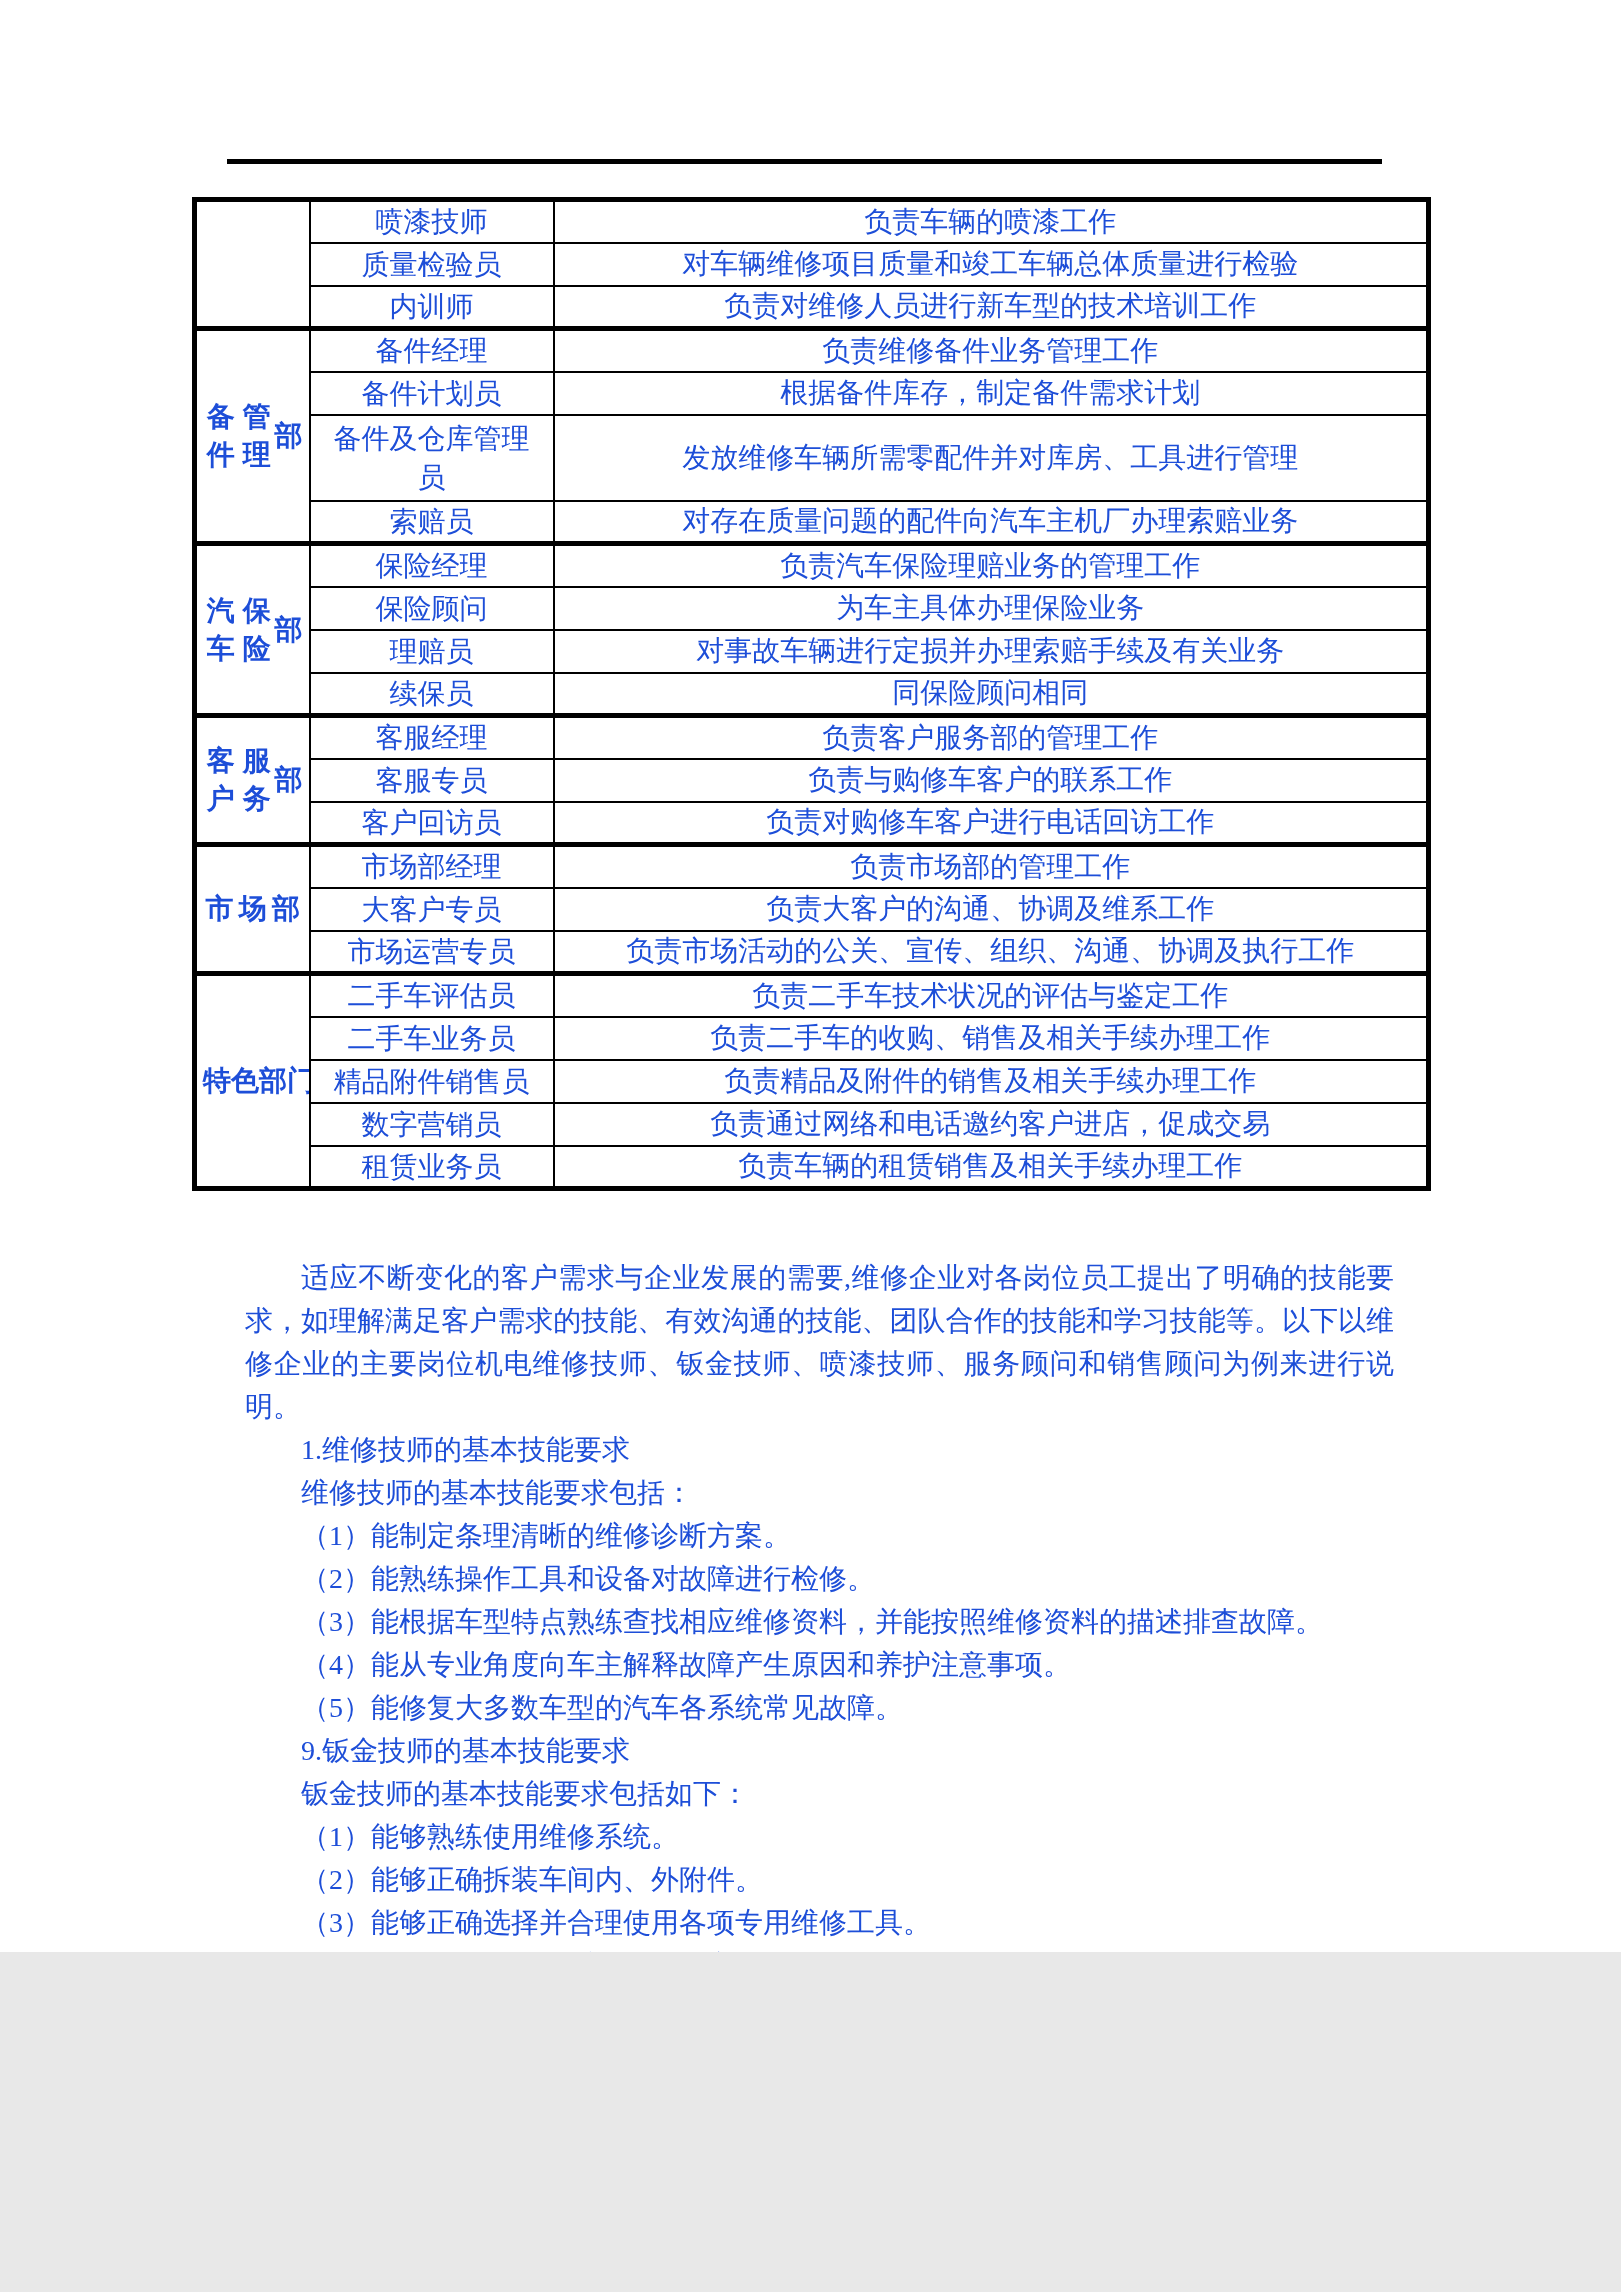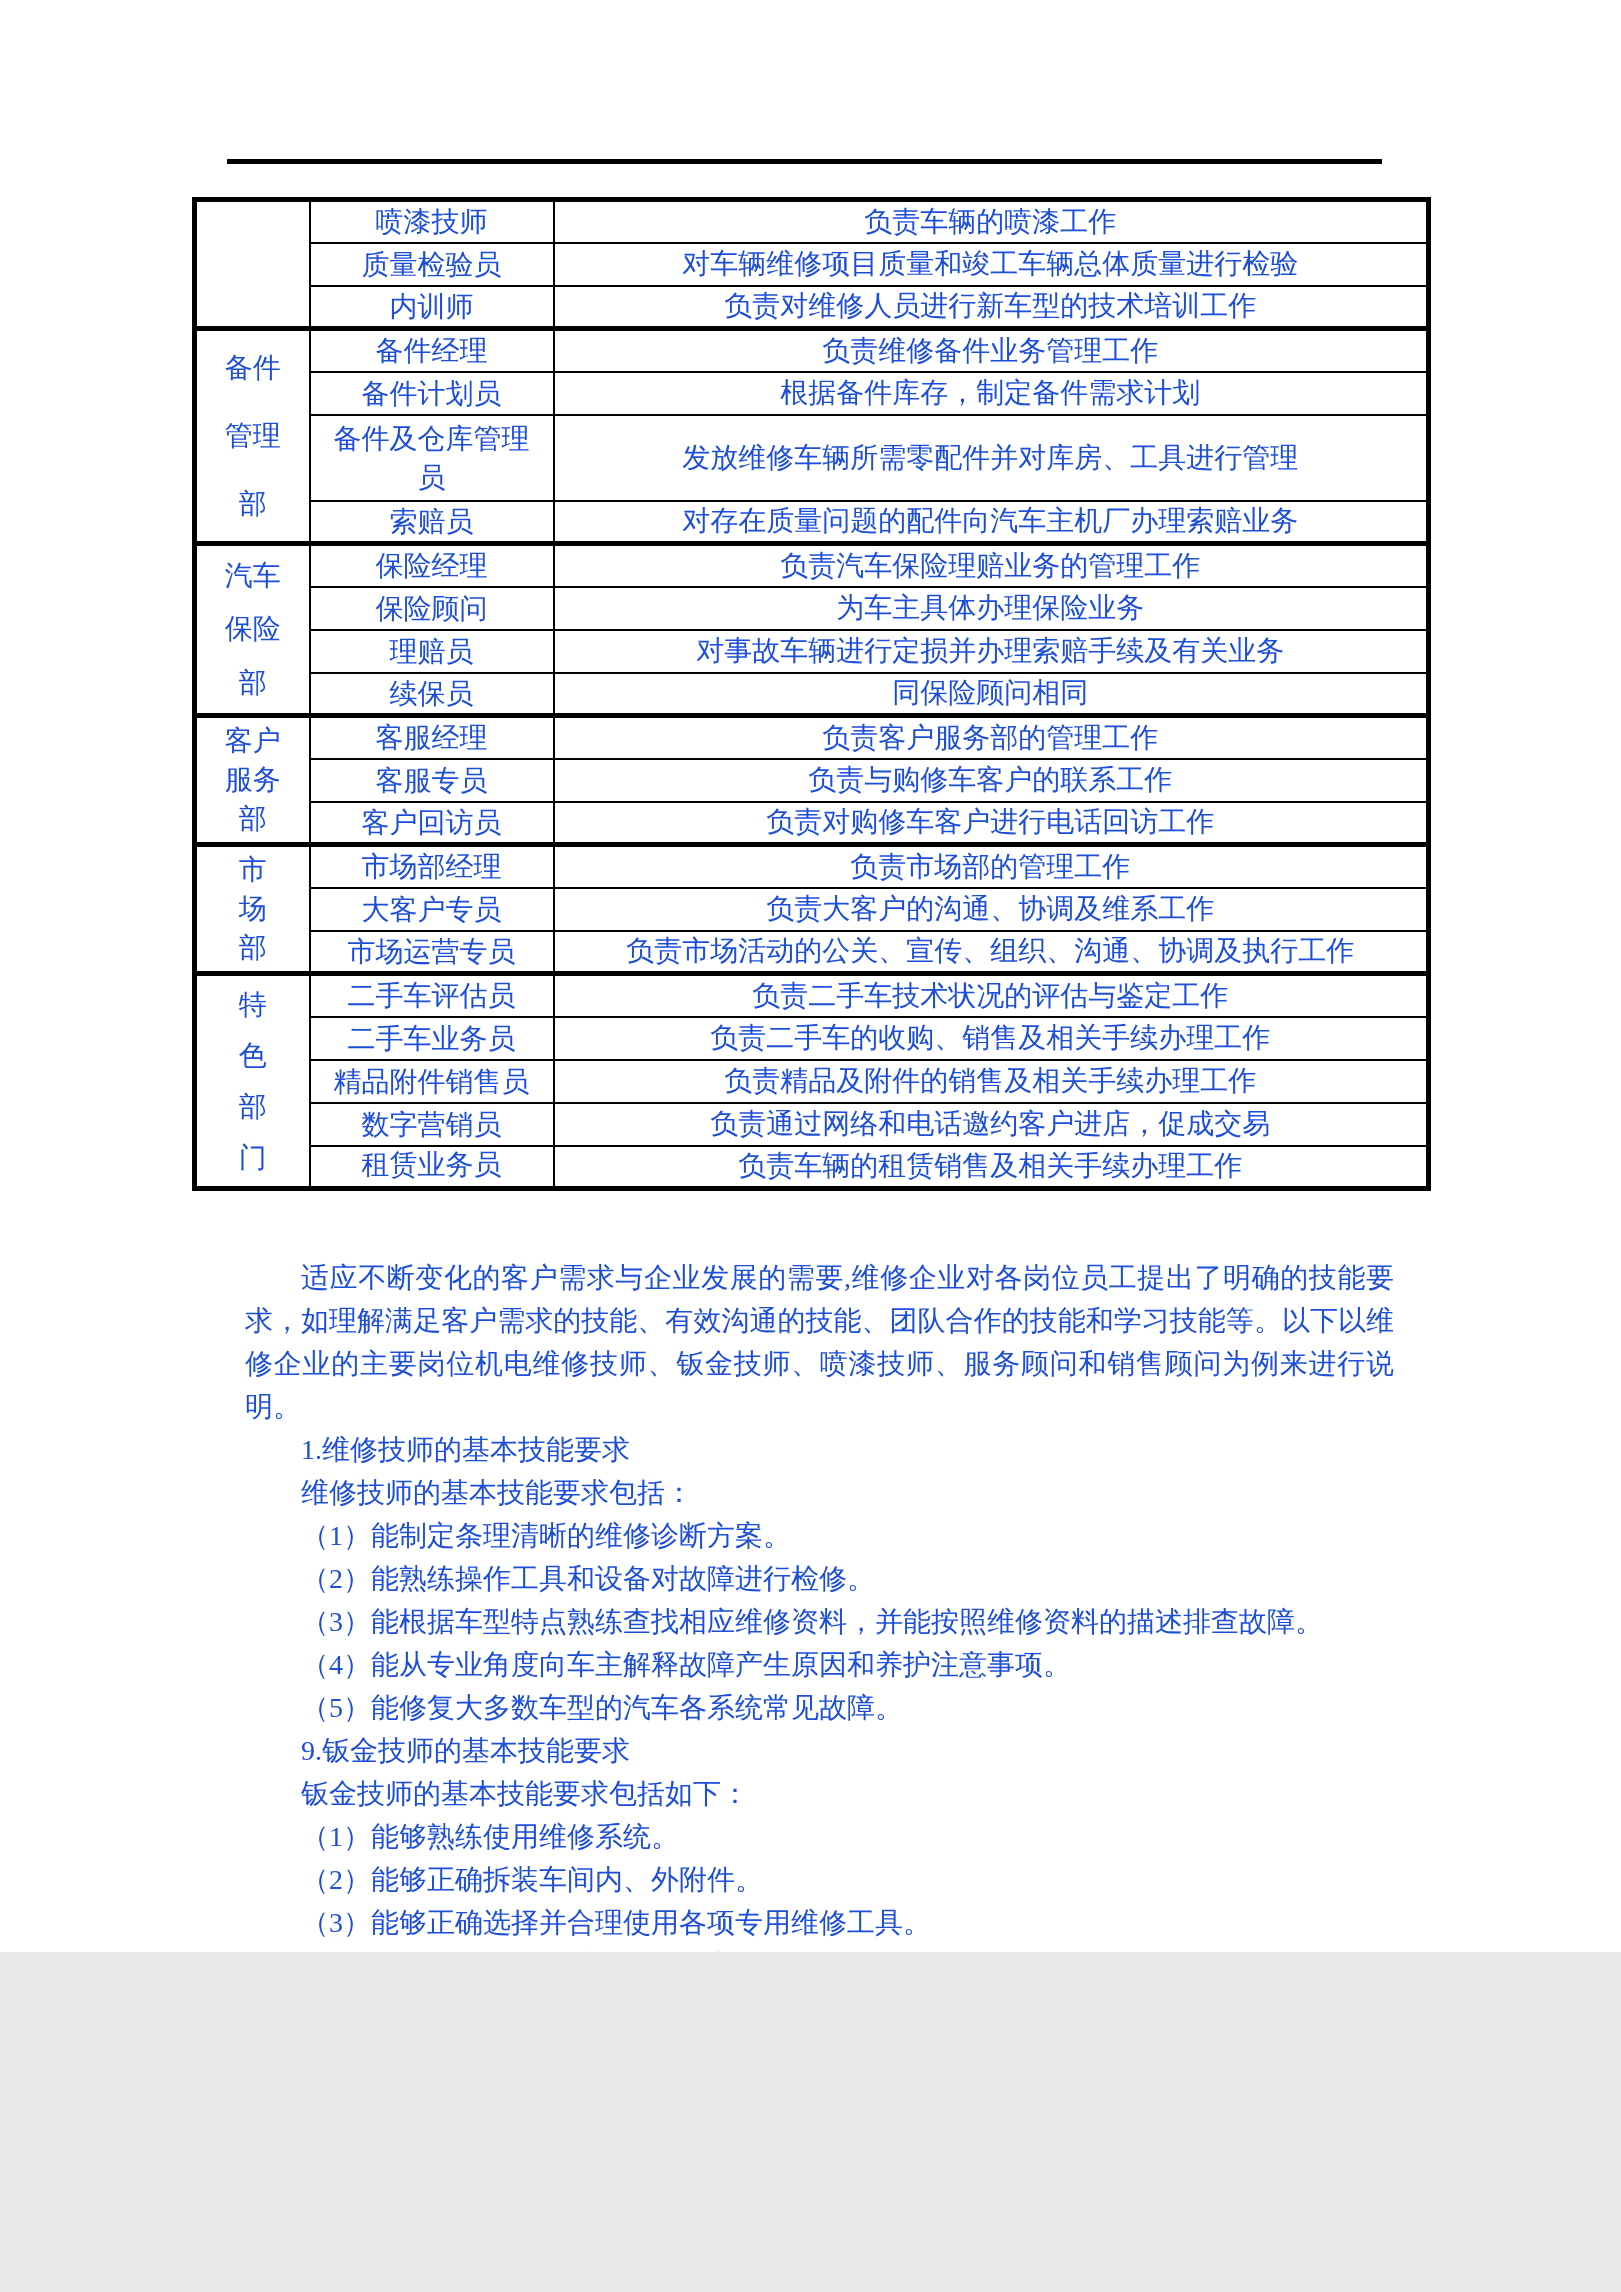--- a/index.html
+++ b/index.html
@@ -31,23 +31,24 @@
     text-align:center;
     vertical-align:middle;
     padding:0 5.9px;
     overflow:hidden;
   }
   table.positions-table{border:5.9px solid #000000;}
   tr.group-start td{border-top:5.9px solid #000000;}
   td.dept-cell{padding:0;}
   .dept-inner{
     display:flex;
-    flex-direction:column;
+    flex-direction:row;
     justify-content:space-around;
     align-items:center;
+    font-weight:bold;
   }
   td.position-cell .wrapbox{
     display:inline-block;
     max-width:214px;
     line-height:39px;
   }
   .content{
     position:absolute;
     left:245px;top:1256px;
     width:1149px;
@@ -209,21 +210,21 @@
           <td class="duty-cell">负责二手车的收购、销售及相关手续办理工作</td>
         </tr>
         <tr style="height: 43px;">
           <td class="position-cell"><span class="wrapbox">精品附件销售员</span></td>
           <td class="duty-cell">负责精品及附件的销售及相关手续办理工作</td>
         </tr>
         <tr style="height: 43px;">
           <td class="position-cell"><span class="wrapbox">数字营销员</span></td>
           <td class="duty-cell">负责通过网络和电话邀约客户进店，促成交易</td>
         </tr>
-        <tr style="height: 43px; font-family: Liberation Mono, monospace;">
+        <tr style="height: 43px;">
           <td class="position-cell"><span class="wrapbox">租赁业务员</span></td>
           <td class="duty-cell">负责车辆的租赁销售及相关手续办理工作</td>
         </tr>
       </tbody>
   </table>
 
   <div class="content">
     <p class="para">适应不断变化的客户需求与企业发展的需要,维修企业对各岗位员工提出了明确的技能要求，如理解满足客户需求的技能、有效沟通的技能、团队合作的技能和学习技能等。以下以维修企业的主要岗位机电维修技师、钣金技师、喷漆技师、服务顾问和销售顾问为例来进行说明。</p>
     <div id="section-lines">
         <div class="body-line">1.维修技师的基本技能要求</div>

